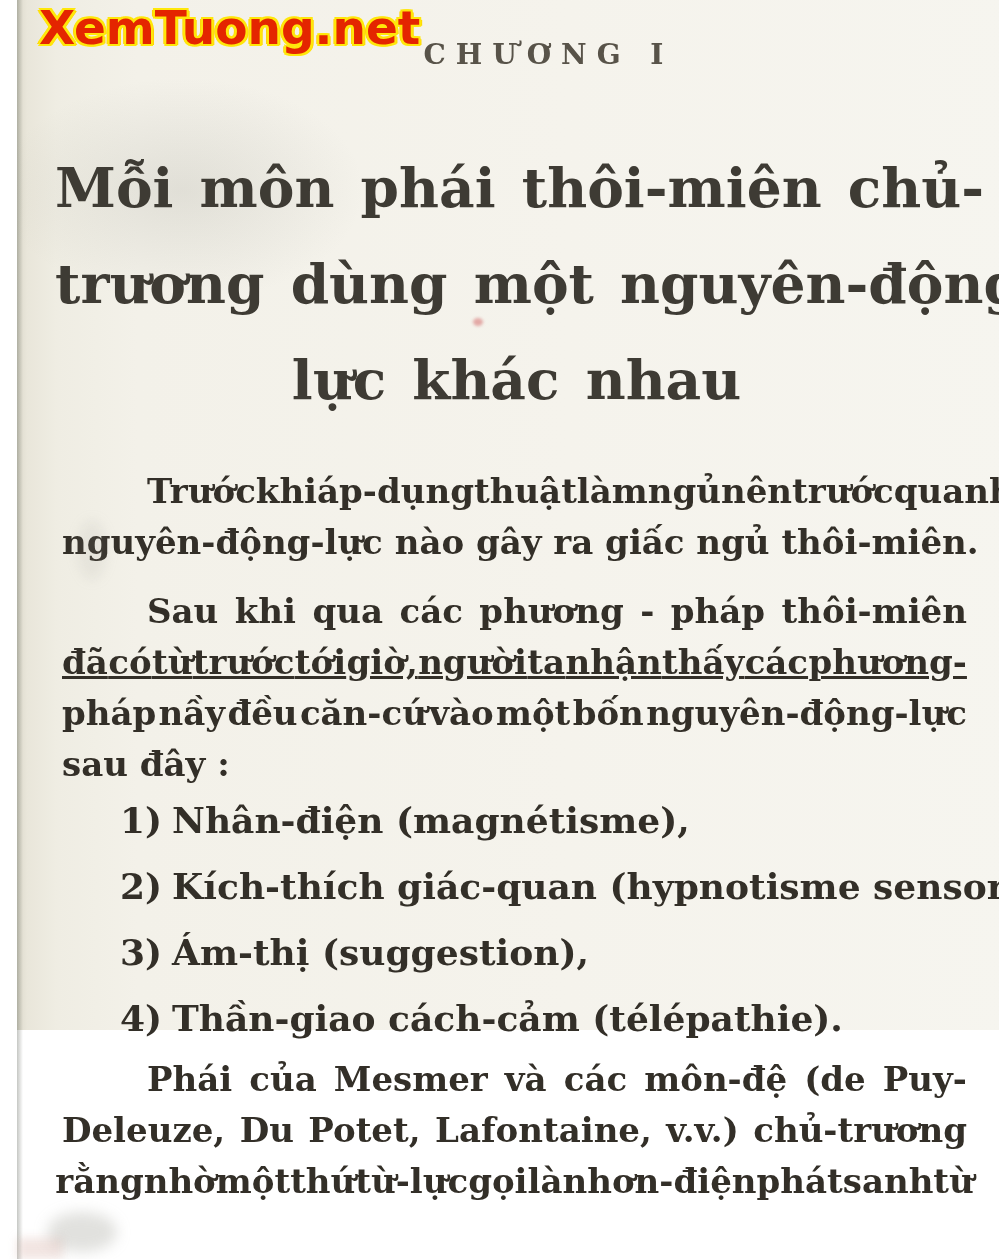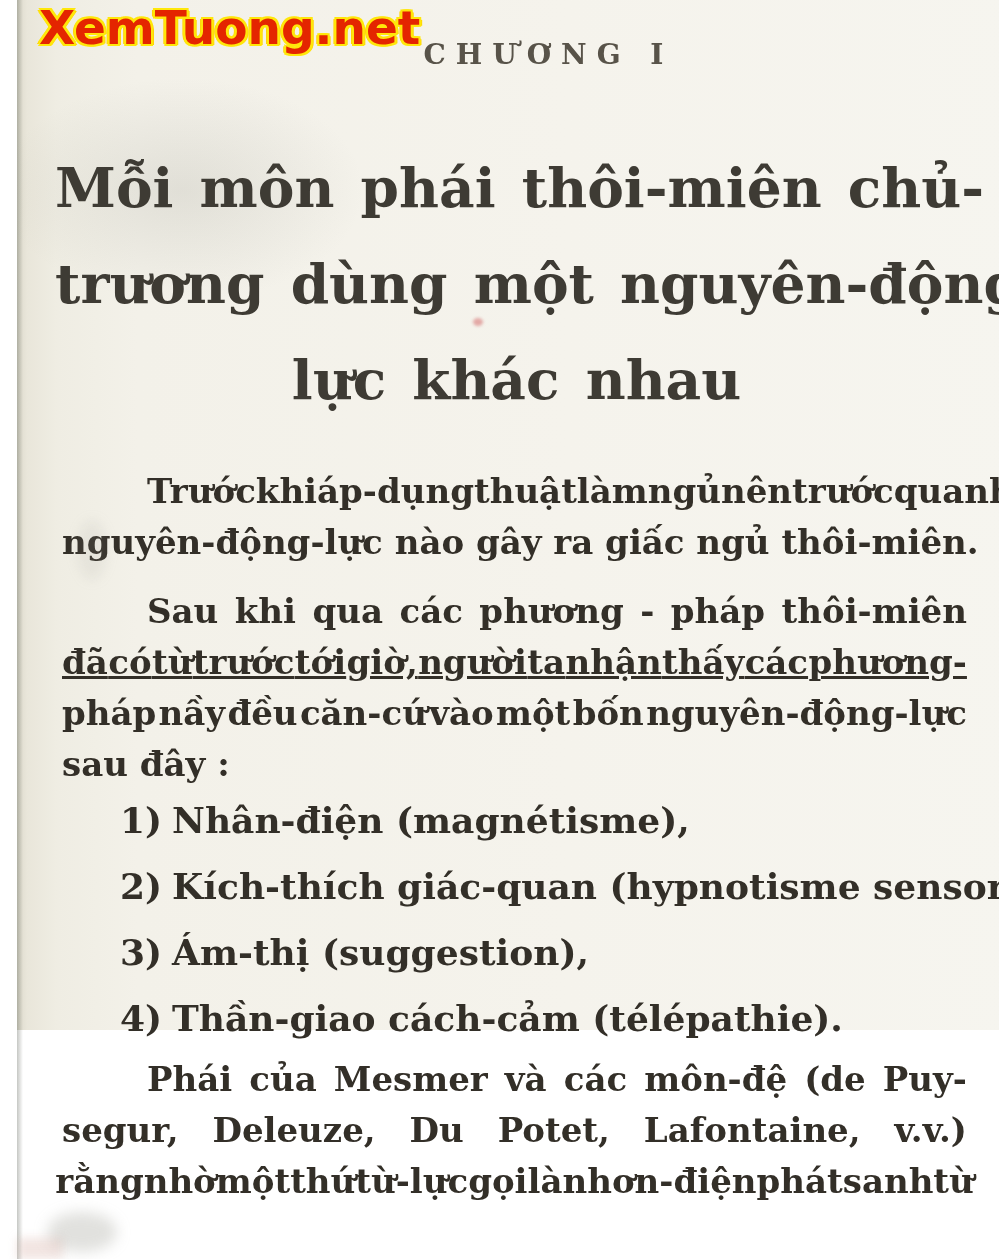--- a/index.html
+++ b/index.html
@@ -164,26 +164,26 @@
         <span>Phái</span>
         <span>của</span>
         <span>Mesmer</span>
         <span>và</span>
         <span>các</span>
         <span>môn-đệ</span>
         <span>(de</span>
         <span>Puy-</span>
       </div>
     <div class="b-line loose just" style="display: flex; justify-content: space-between;">
-        <span>segur,</span>
         <span>Deleuze,</span>
         <span>Du</span>
         <span>Potet,</span>
         <span>Lafontaine,</span>
         <span>v.v.)</span>
+        <span>chủ-trương</span>
       </div>
     <div class="b-line loose just" style="display: flex; justify-content: center;">
         <span>rằng</span>
         <span>nhờ</span>
         <span>một</span>
         <span>thứ</span>
         <span>từ-lực</span>
         <span>gọi</span>
         <span>là</span>
         <span>nhơn-điện</span>

